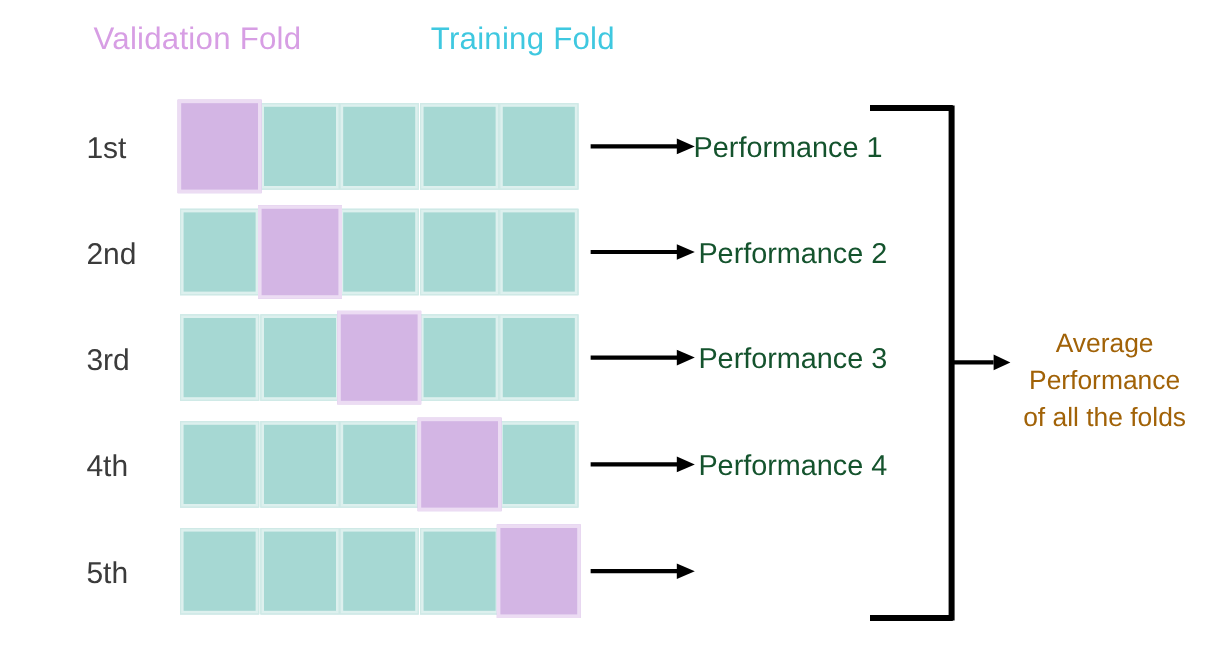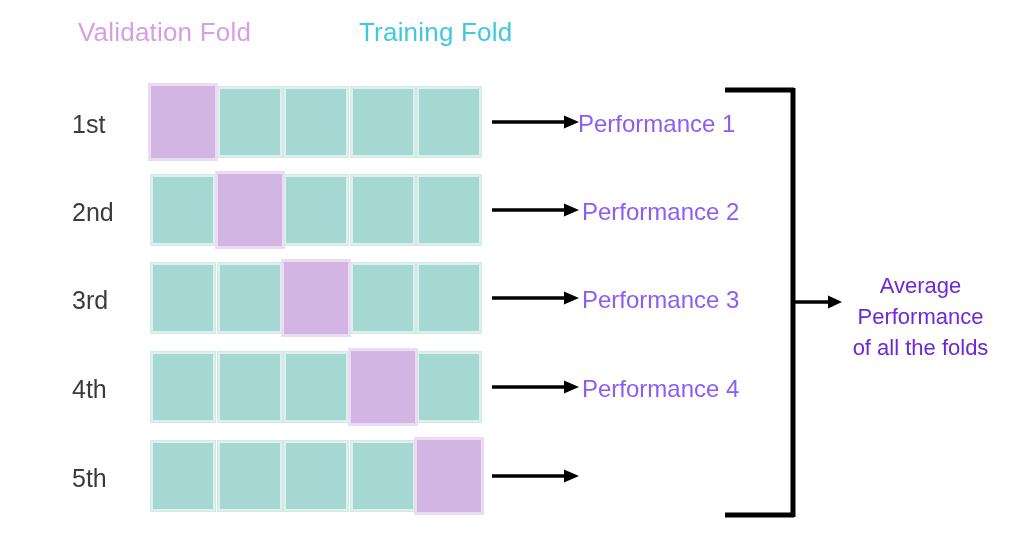--- a/index.html
+++ b/index.html
@@ -76,38 +76,38 @@
   }
 
   
   .perf-arrow { position: absolute; height: 76px; left: 492px; top: 0; }
   .perf-arrow svg { position: absolute; left: 0; top: 26px; }
 
   .perf-label {
     position: absolute;
     left: 582px;
     font-size: 24px;
-    color: #8b5cf6;
+    color: #14532d;
     line-height: 76px;
     white-space: nowrap;
   }
   .fold-row.first .perf-label { left: 578px; }
 
   
   #bracket { position: absolute; left: 718px; top: 80px; }
 
   #average-label {
     position: absolute;
     left: 838px;
     top: 270px;
     width: 165px;
     text-align: center;
     font-size: 22px;
     line-height: 31px;
-    color: #6d28d9;
+    color: #a16207;
   }
   #average-label .line { display: block; white-space: nowrap; }
 </style>
 </head>
 <body>
 
 <div id="legend">
   <span class="legend-label" id="legend-training">Training Fold</span>
   <span class="legend-label" id="legend-validation">Validation Fold</span>
 </div>

